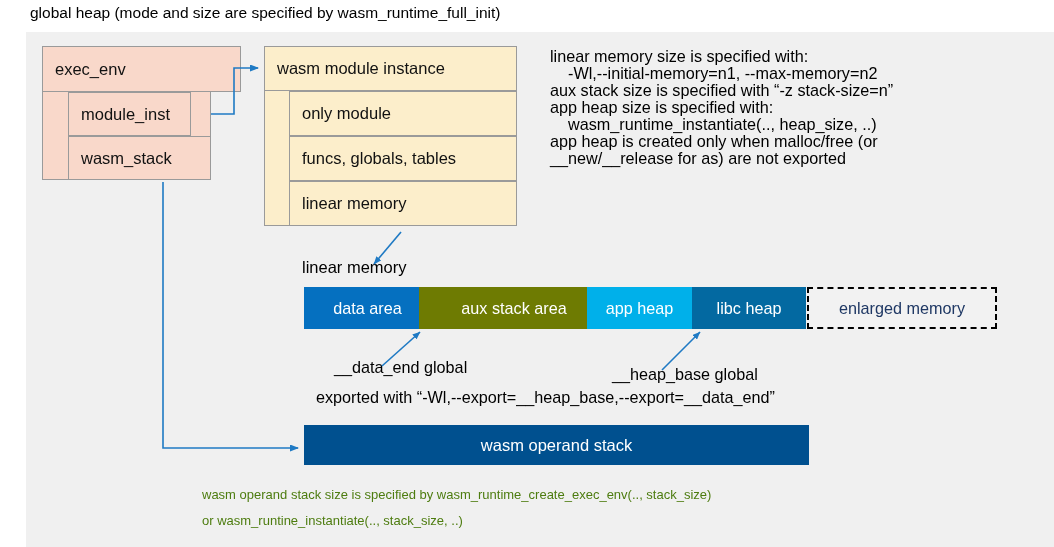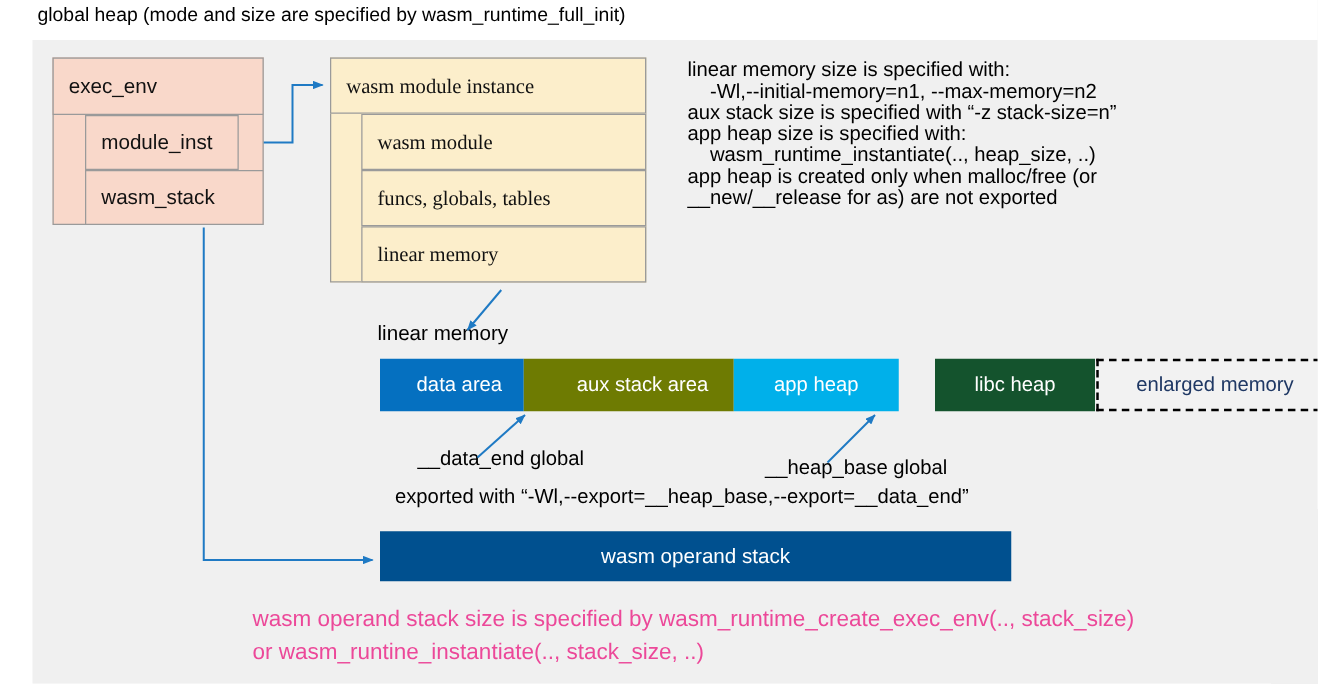--- a/index.html
+++ b/index.html
@@ -53,21 +53,21 @@
     box-sizing: border-box;
     border: 1px solid #9a9a9a;
     display: flex;
     align-items: center;
     font-size: 16.5px;
     color: #111111;
   }
   .box-row > span { padding-left: 12px; }
 
   .pink  { background: #f9d8ca; }
-  .cream { background: #fceecb; font-family: Liberation Serif, serif; }
+  .cream { background: #fceecb; }
 
   
   .desc {
     position: absolute;
     left: 534px;
     top: 48px;
     font-size: 16.2px;
     line-height: 17px;
     color: #000000;
     white-space: pre;
@@ -130,23 +130,23 @@
     justify-content: center;
     color: #ffffff;
     font-size: 16.5px;
   }
 
   
   .bottom-text {
     position: absolute;
     left: 186px;
     top: 482px;
-    font-size: 18px;
+    font-size: 13px;
     line-height: 26px;
-    color: #ec4899;
+    color: #4d7c0f;
     white-space: pre;
   }
 
   svg.overlay {
     position: absolute;
     left: 0; top: 0;
     width: 1054px;
     height: 547px;
     pointer-events: none;
   }
@@ -155,40 +155,40 @@
 <body>
 
 <div id="canvas">
 
   <div class="title">global heap (mode and size are specified by wasm_runtime_full_init)</div>
 
   <div class="panel"></div>
 
   <div class="box pink" style="left:26px; top:46px; width:169px; height:134px;"></div>
 
-  <div class="box-row pink" style="left:26px; top:46px; width:169px; height:46px;">
+  <div class="box-row pink" style="left:26px; top:46px; width:199px; height:46px;">
     <span>exec_env</span>
   </div>
 
   <div class="box-row pink" style="left:52px; top:92px; width:123px; height:44px;">
     <span>module_inst</span>
   </div>
 
   <div class="box-row pink" style="left:52px; top:136px; width:143px; height:44px;">
     <span>wasm_stack</span>
   </div>
 
   <div class="box cream" style="left:248px; top:46px; width:253px; height:180px;"></div>
 
   <div class="box-row cream" style="left:248px; top:46px; width:253px; height:45px;">
     <span>wasm module instance</span>
   </div>
 
   <div class="box-row cream" style="left:273px; top:91px; width:228px; height:45px;">
-    <span>wasm module</span>
+    <span>only module</span>
   </div>
 
   <div class="box-row cream" style="left:273px; top:136px; width:228px; height:45px;">
     <span>funcs, globals, tables</span>
   </div>
 
   <div class="box-row cream" style="left:273px; top:181px; width:228px; height:45px;">
     <span>linear memory</span>
   </div>
 
@@ -202,24 +202,24 @@
 
   <div class="lm-label">linear memory</div>
 
   <div class="membar">
     <div class="seg" style="background:#0570c0; width:115px;padding-left:12px;">
       <span>data area</span>
     </div>
     <div class="seg" style="background:#6e7b02; width:168px;padding-left:22px;">
       <span>aux stack area</span>
     </div>
-    <div class="seg" style="background:#00b0ea; width:132px;">
+    <div class="seg" style="background:#00b0ea; width:105px;">
       <span>app heap</span>
     </div>
-    <div class="seg" style="background:#14532d; width:128px;margin-left:29px;">
+    <div class="seg" style="background:#0369a1; width:114px;">
       <span>libc heap</span>
     </div>
     <div class="seg seg-enlarged" style="width:190px;">
       <span>enlarged memory</span>
     </div>
   </div>
 
   <div class="ann ann-data-end">__data_end global</div>
   <div class="ann ann-export">exported with “-Wl,--export=__heap_base,--export=__data_end”</div>
   <div class="ann ann-heap-base">__heap_base global</div>

